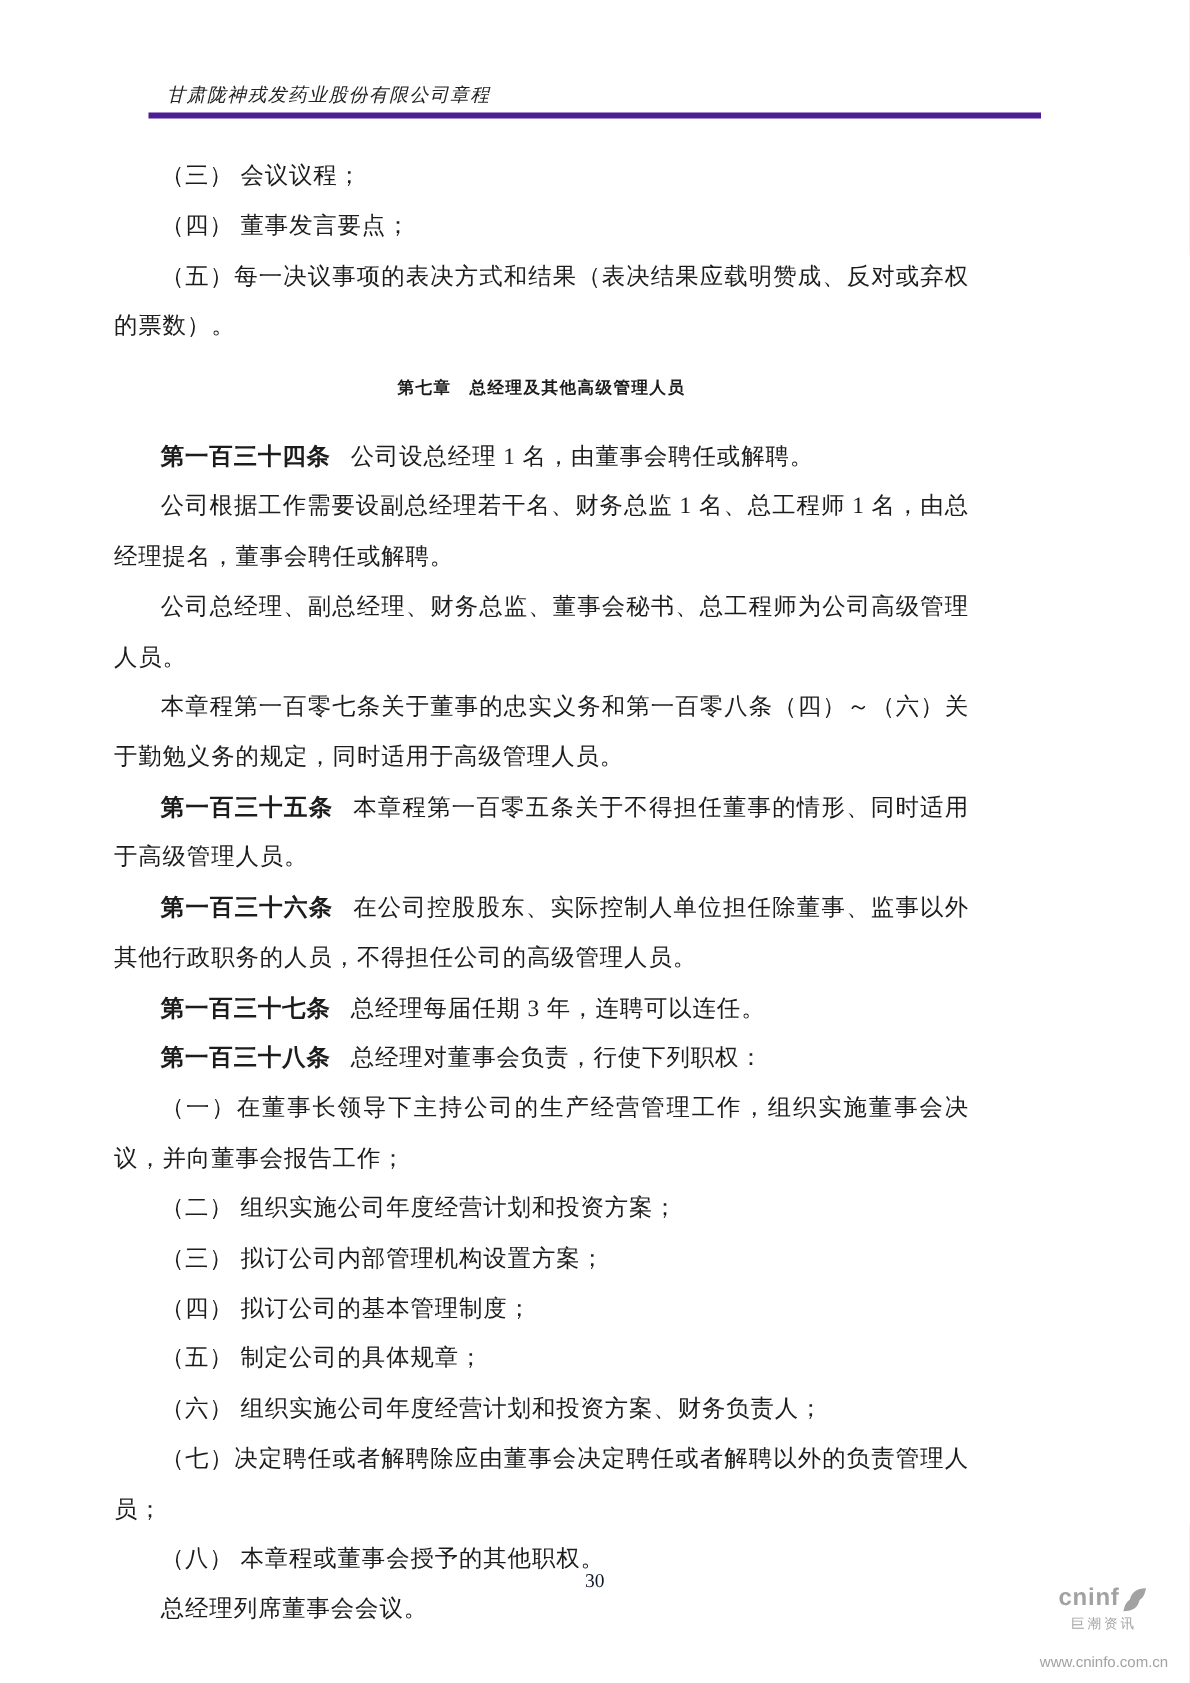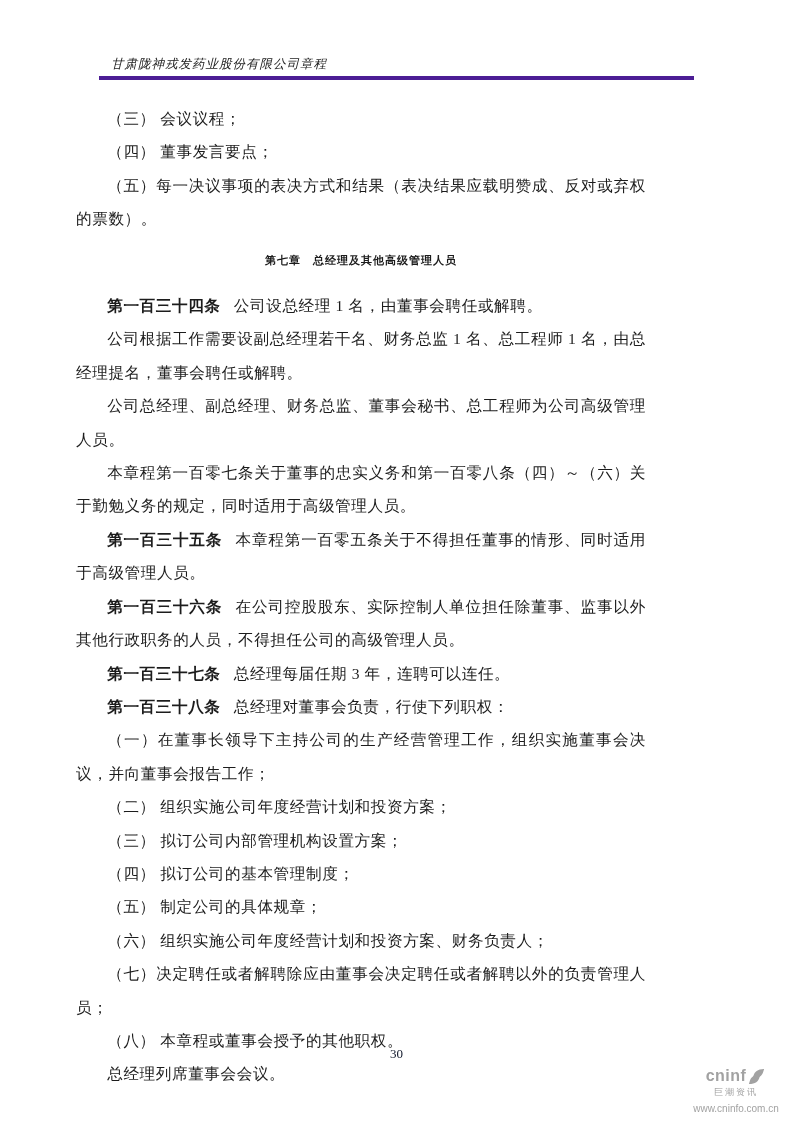--- a/index.html
+++ b/index.html
@@ -89,21 +89,21 @@
   }
   .wm-icon svg { display: block; }
   .wm-cn {
     font-size: 9px;
     letter-spacing: 2px;
     margin-top: 1px;
   }
   .wm-url {
     font-family: "Liberation Sans", "DejaVu Sans", sans-serif;
     font-size: 10px;
-    margin-top: 5px;
+    margin-top: 15px;
   }
 </style>
 </head>
 <body>
 
 <div class="page">
 
   <div class="header">
     <span class="header-title">甘肃陇神戎发药业股份有限公司章程</span>
   </div>

